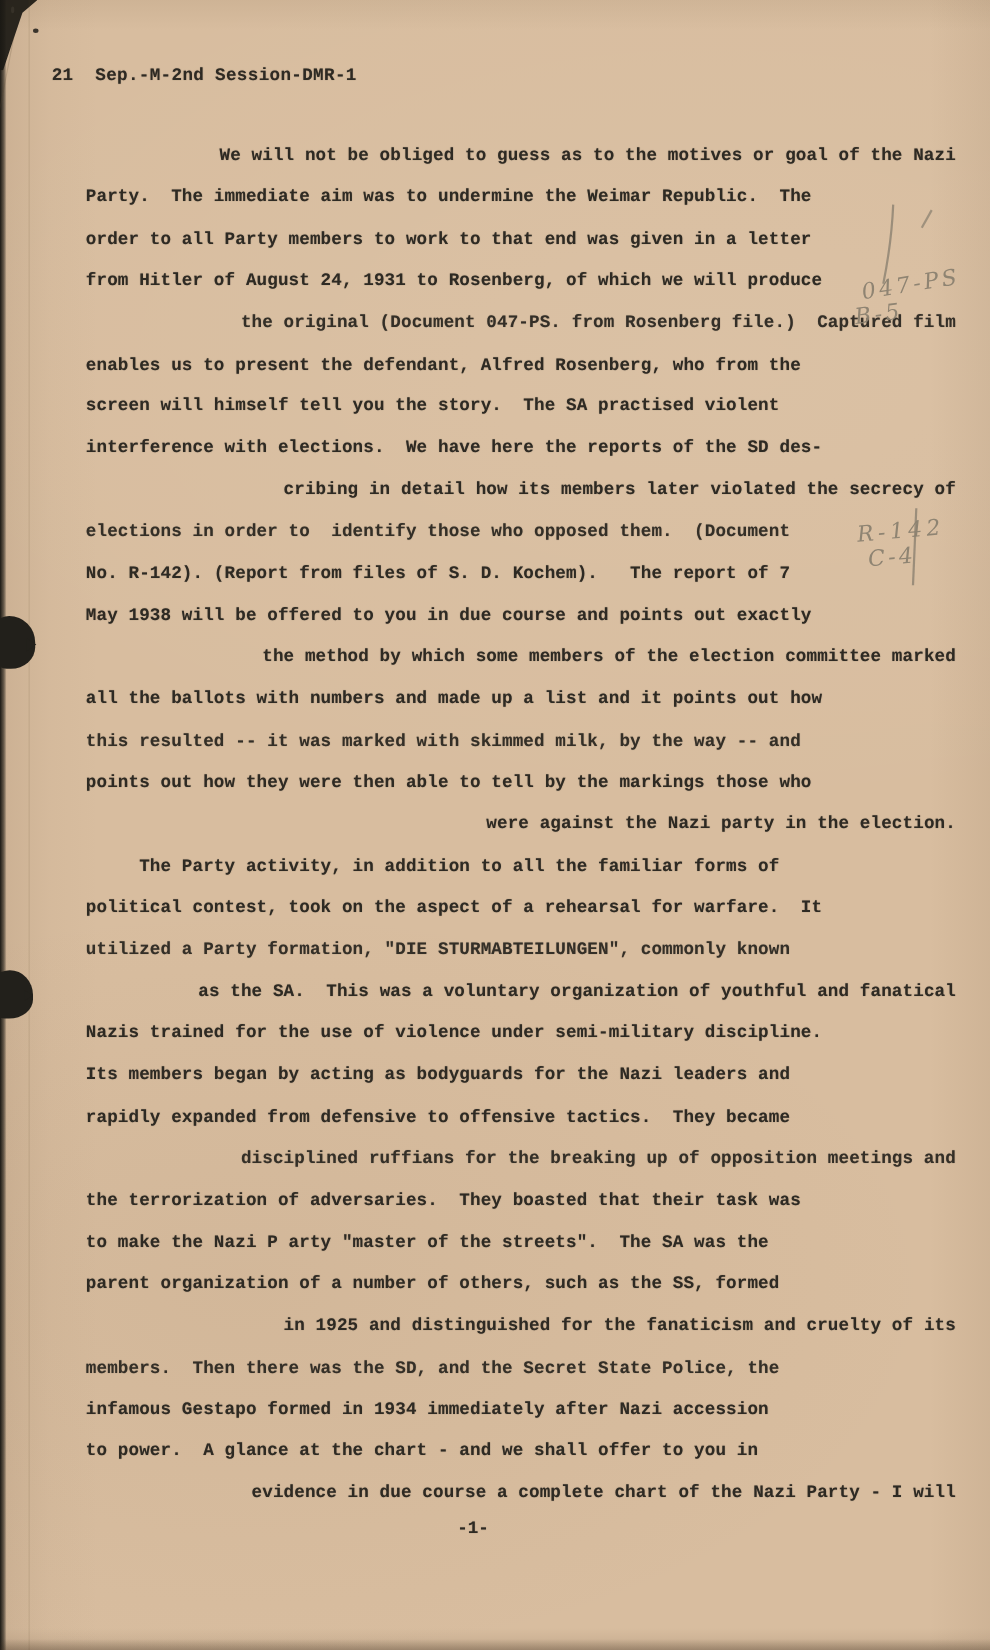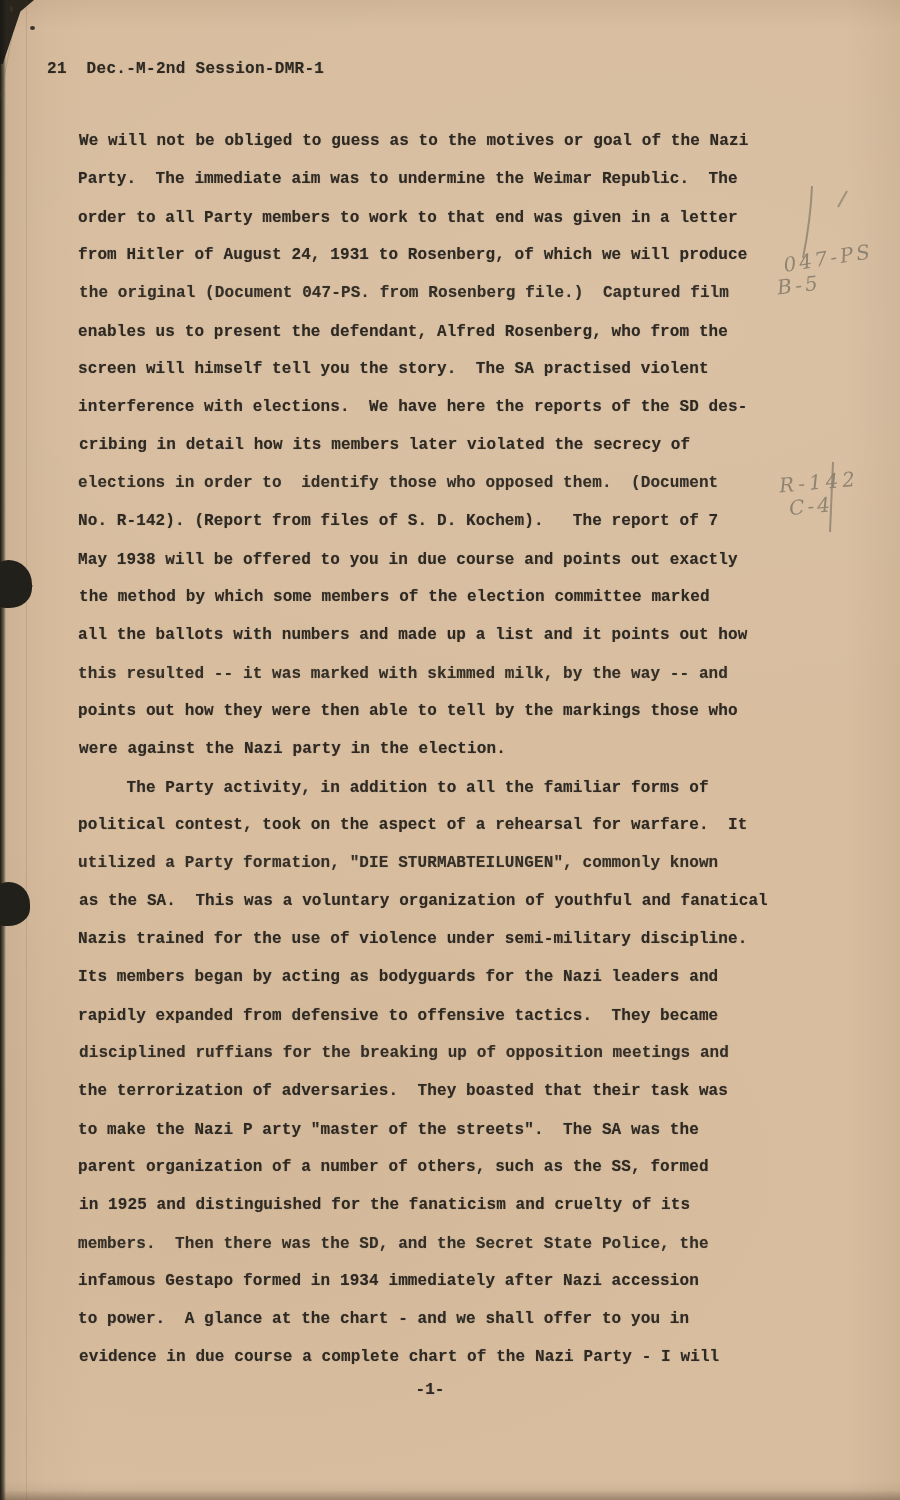--- a/index.html
+++ b/index.html
@@ -28,21 +28,21 @@
   }
   .header-line{
     position:absolute;left:47px;top:60px;
     letter-spacing:0.3px;
   }
   .body-lines{
     position:absolute;left:78px;top:122px;width:790px;
   }
   .tline{height:38px;line-height:38px;letter-spacing:0.1px;}
   .tline:nth-child(3n){transform:translateY(1px);}
-  .tline:nth-child(4n+1){transform:translateX(1px);}
+  .tline:nth-child(4n+1){transform:translateX(1px);text-align:right;}
   .tline:nth-child(5n){opacity:0.96;}
   .page-number{
     position:absolute;left:370px;top:1381px;width:120px;
     text-align:center;
   }
   
   .pencil{
     position:absolute;
     color:#8b8170;
     font-family:"DejaVu Serif","Liberation Serif",serif;
@@ -112,21 +112,21 @@
   <div class="corner-tear"></div>
   <div class="edge-left"></div>
   <div class="crease-v"></div>
   <div class="crease-d"></div>
   <div class="hole hole-1"></div>
   <div class="hole hole-2"></div>
   <div class="speck speck-a"></div>
   <div class="speck speck-b"></div>
   <div class="edge-bottom"></div>
 
-  <div class="typed header-line">21  Dec.-M-2nd Session-DMR-1</div>
+  <div class="typed header-line">21  Sep.-M-2nd Session-DMR-1</div>
 
   <div class="typed body-lines" id="body-lines"><div class="tline">We will not be obliged to guess as to the motives or goal of the Nazi</div><div class="tline">Party.  The immediate aim was to undermine the Weimar Republic.  The</div><div class="tline">order to all Party members to work to that end was given in a letter</div><div class="tline">from Hitler of August 24, 1931 to Rosenberg, of which we will produce</div><div class="tline">the original (Document 047-PS. from Rosenberg file.)  Captured film</div><div class="tline">enables us to present the defendant, Alfred Rosenberg, who from the</div><div class="tline">screen will himself tell you the story.  The SA practised violent</div><div class="tline">interference with elections.  We have here the reports of the SD des-</div><div class="tline">cribing in detail how its members later violated the secrecy of</div><div class="tline">elections in order to  identify those who opposed them.  (Document</div><div class="tline">No. R-142). (Report from files of S. D. Kochem).   The report of 7</div><div class="tline">May 1938 will be offered to you in due course and points out exactly</div><div class="tline">the method by which some members of the election committee marked</div><div class="tline">all the ballots with numbers and made up a list and it points out how</div><div class="tline">this resulted -- it was marked with skimmed milk, by the way -- and</div><div class="tline">points out how they were then able to tell by the markings those who</div><div class="tline">were against the Nazi party in the election.</div><div class="tline">     The Party activity, in addition to all the familiar forms of</div><div class="tline">political contest, took on the aspect of a rehearsal for warfare.  It</div><div class="tline">utilized a Party formation, "DIE STURMABTEILUNGEN", commonly known</div><div class="tline">as the SA.  This was a voluntary organization of youthful and fanatical</div><div class="tline">Nazis trained for the use of violence under semi-military discipline.</div><div class="tline">Its members began by acting as bodyguards for the Nazi leaders and</div><div class="tline">rapidly expanded from defensive to offensive tactics.  They became</div><div class="tline">disciplined ruffians for the breaking up of opposition meetings and</div><div class="tline">the terrorization of adversaries.  They boasted that their task was</div><div class="tline">to make the Nazi P arty "master of the streets".  The SA was the</div><div class="tline">parent organization of a number of others, such as the SS, formed</div><div class="tline">in 1925 and distinguished for the fanaticism and cruelty of its</div><div class="tline">members.  Then there was the SD, and the Secret State Police, the</div><div class="tline">infamous Gestapo formed in 1934 immediately after Nazi accession</div><div class="tline">to power.  A glance at the chart - and we shall offer to you in</div><div class="tline">evidence in due course a complete chart of the Nazi Party - I will</div></div>
 
   <div class="typed page-number">-1-</div>
 
   <svg class="pencil-svg" width="900" height="1500" viewBox="0 0 900 1500">
     <path d="M812,186 C811,210 807,238 803,258" fill="none" stroke="#8b8170" stroke-width="2" opacity="0.8"></path>
     <path d="M838,207 L847,191" fill="none" stroke="#8b8170" stroke-width="2" opacity="0.75"></path>
     <path d="M833,462 L830,532" fill="none" stroke="#8b8170" stroke-width="2" opacity="0.8"></path>
   </svg>

